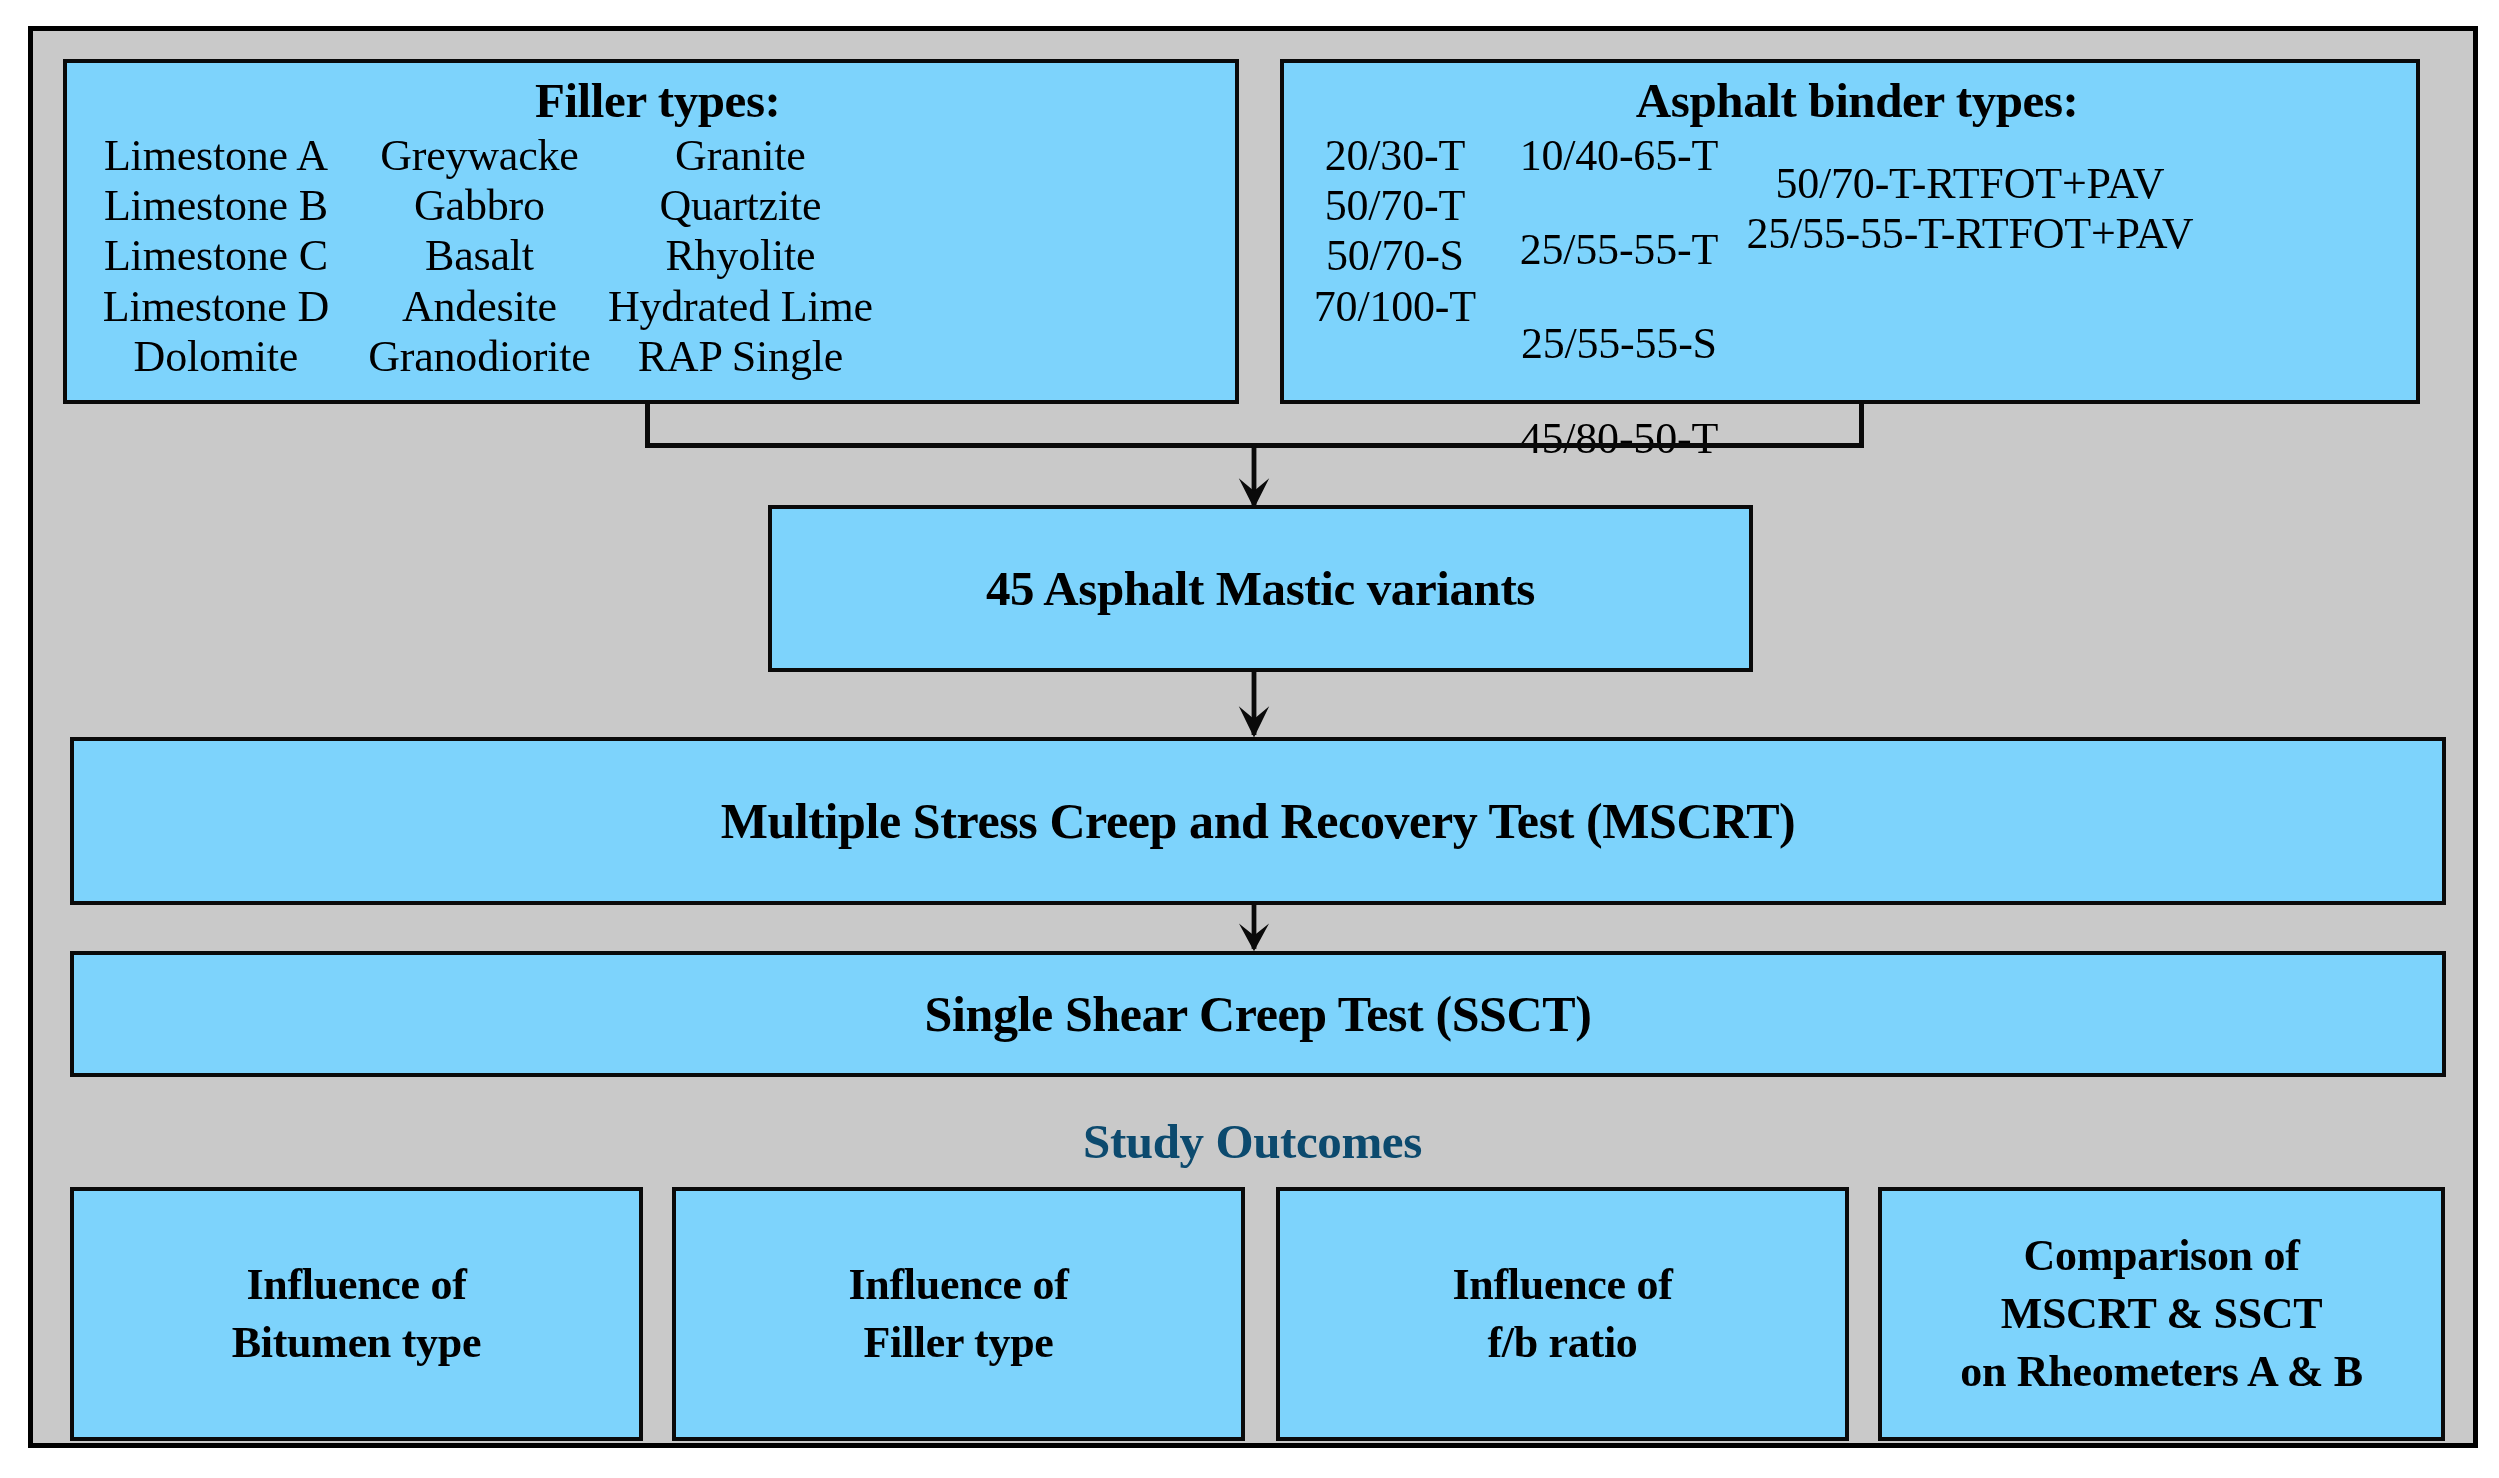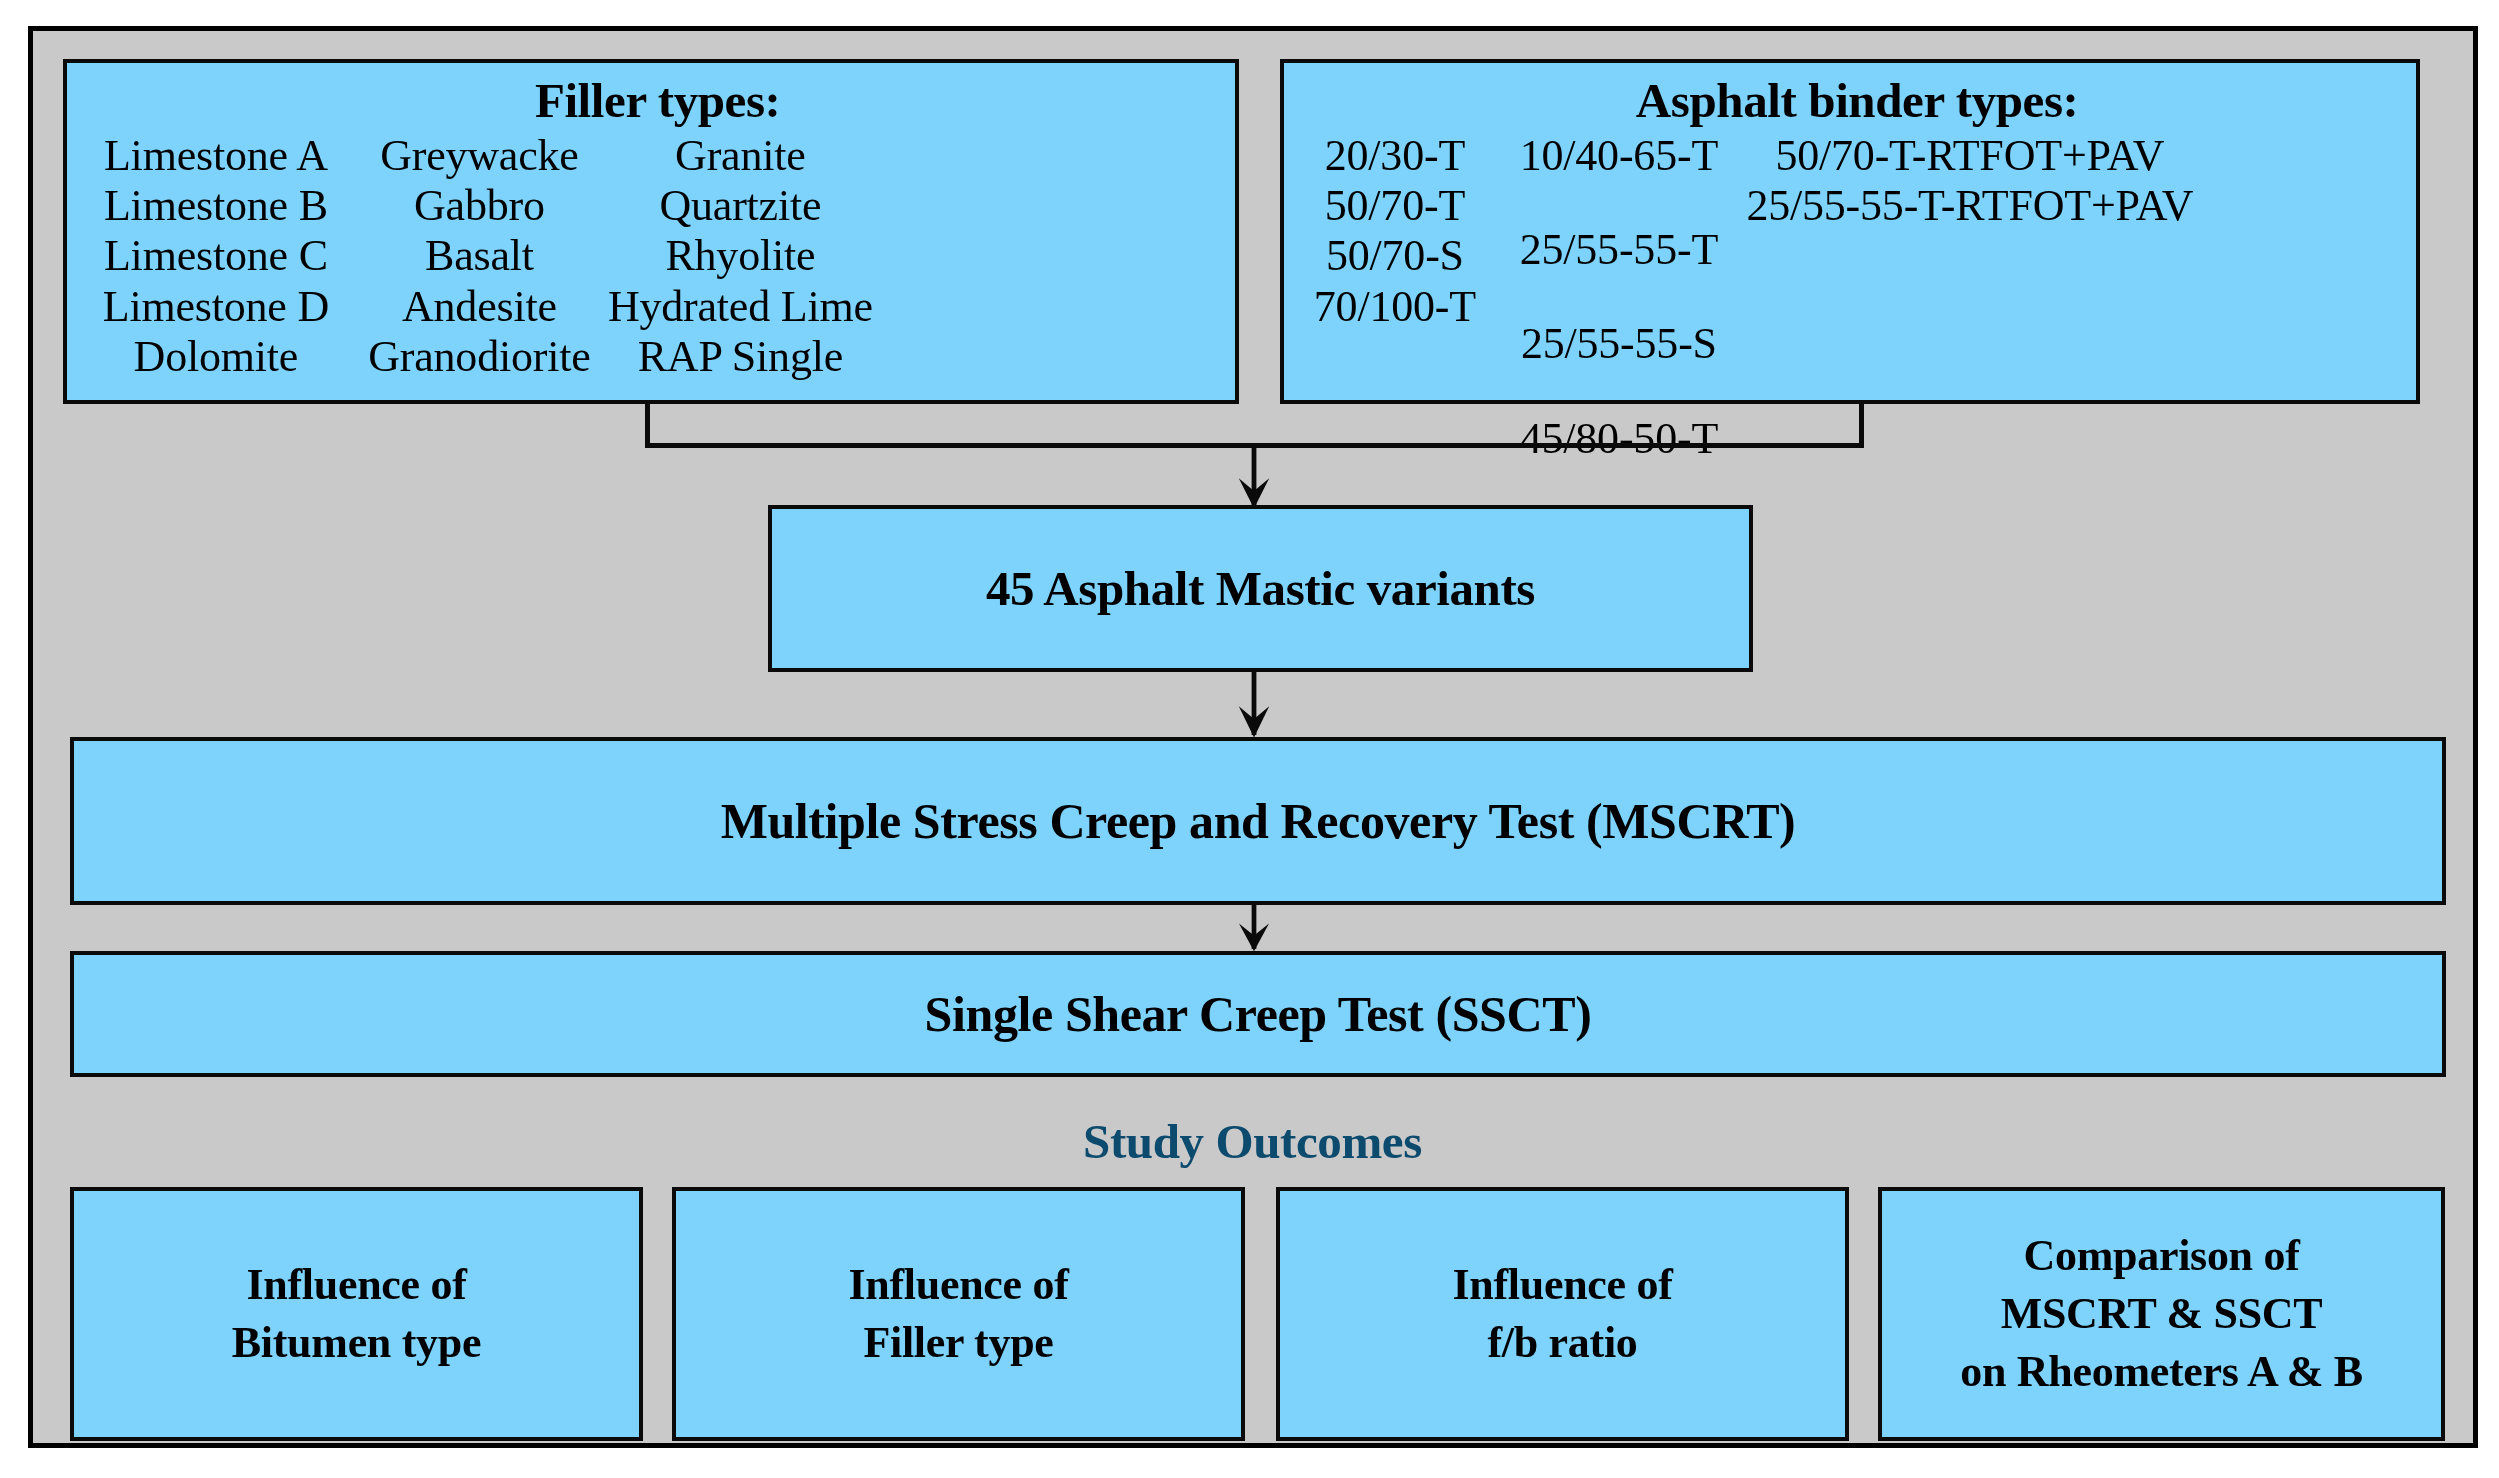--- a/index.html
+++ b/index.html
@@ -80,21 +80,21 @@
   }
 
   
   #filler-box .col.c1 { width: 270px; }
   #filler-box .col.c2 { width: 257px; }
   #filler-box .col.c3 { width: auto; }
 
   
   #binder-box .col.c1 { width: 193px; text-align: center; }
   #binder-box .col.c2 { width: 255px; gap: 44px; }
-  #binder-box .col.c3 { width: auto; }
+  #binder-box .col.c3 { width: auto; margin-top: 28px; }
 
   
   .line-v, .line-h {
     position: absolute;
     background: #0a0a0a;
   }
 
   
   #mastic-box {
     left: 735px;

